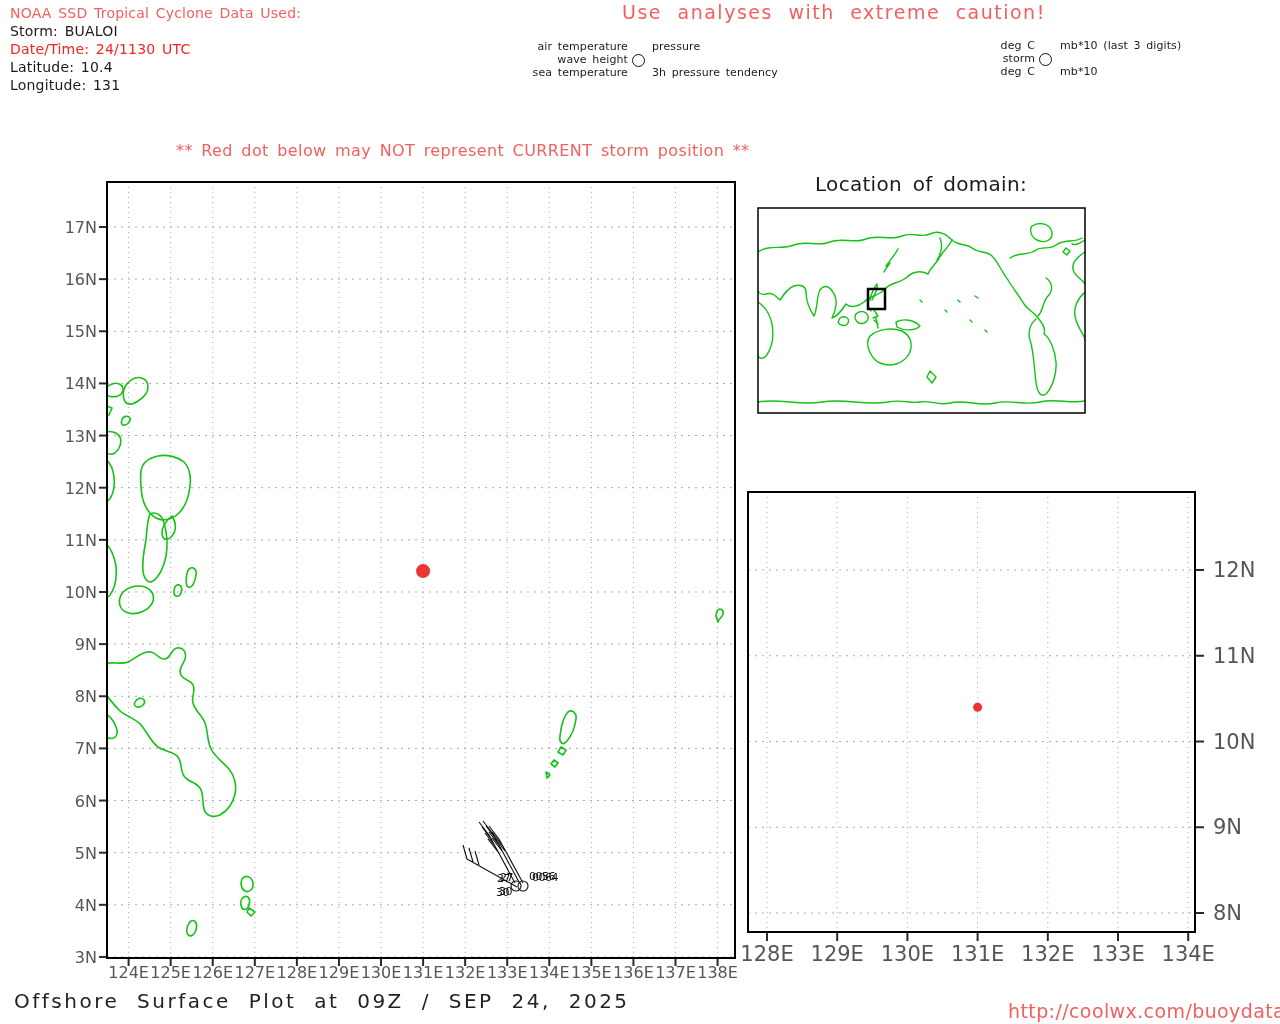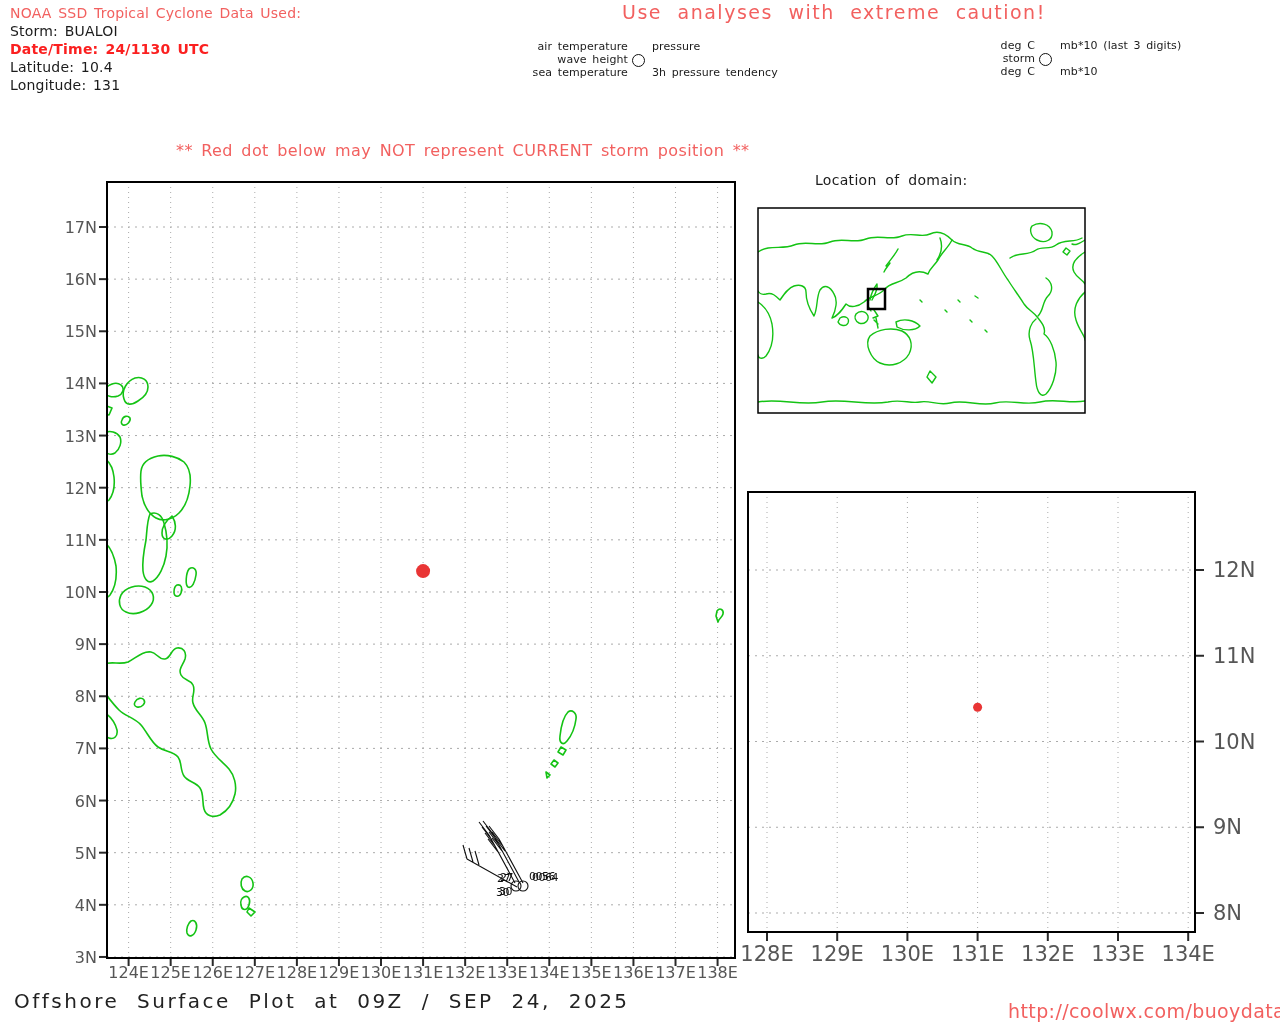--- a/index.html
+++ b/index.html
@@ -4,26 +4,26 @@
 <style>
   :root{
     --salmon:#f2605f; --boldred:#fb2020; --green:#14c314; --dotred:#e93535;
     --grid:#ababab; --ticklabel:#565656;
   }
   html,body{margin:0;padding:0;width:1280px;height:1024px;background:#fff;overflow:hidden}
   body{position:relative;font-family:"DejaVu Sans","Liberation Sans",sans-serif;color:#1b1b1b}
   .abs{position:absolute;white-space:nowrap}
   .hdr-line{font-size:14px;letter-spacing:.2px;word-spacing:2px}
   .salmon{color:var(--salmon)}
-  .boldred{color:var(--boldred);font-weight:bold}
+  .boldred{color:var(--boldred);font-weight:normal}
   .caution{font-size:19px;letter-spacing:1.5px;word-spacing:8px;color:var(--salmon)}
   .leg{font-size:11px;letter-spacing:.1px;word-spacing:2px}
   .leg-circle{width:13px;height:13px;border:1.6px solid #111;border-radius:50%;box-sizing:border-box}
   .warning{font-size:16px;letter-spacing:.4px;word-spacing:3px;color:var(--salmon)}
-  .inset-title{font-size:14px;word-spacing:4px;letter-spacing:.3px}
+  .inset-title{font-size:20px;word-spacing:4px;letter-spacing:.3px}
   .footer-title{font-size:20px;letter-spacing:2.5px;word-spacing:9px;color:#222}
   .footer-url{font-size:19px;letter-spacing:.4px;color:var(--salmon)}
   svg text{font-family:"DejaVu Sans","Liberation Sans",sans-serif}
   .grid{stroke:var(--grid);stroke-width:1}
   .grid-v{stroke-dasharray:1 4}
   .grid-h{stroke-dasharray:2 5}
   .tick{stroke:#2a2a2a;stroke-width:2}
   .ml{font-size:16px;fill:var(--ticklabel)}
   .zl{font-size:21px;fill:var(--ticklabel)}
   .dot{fill:var(--dotred);stroke:none}

